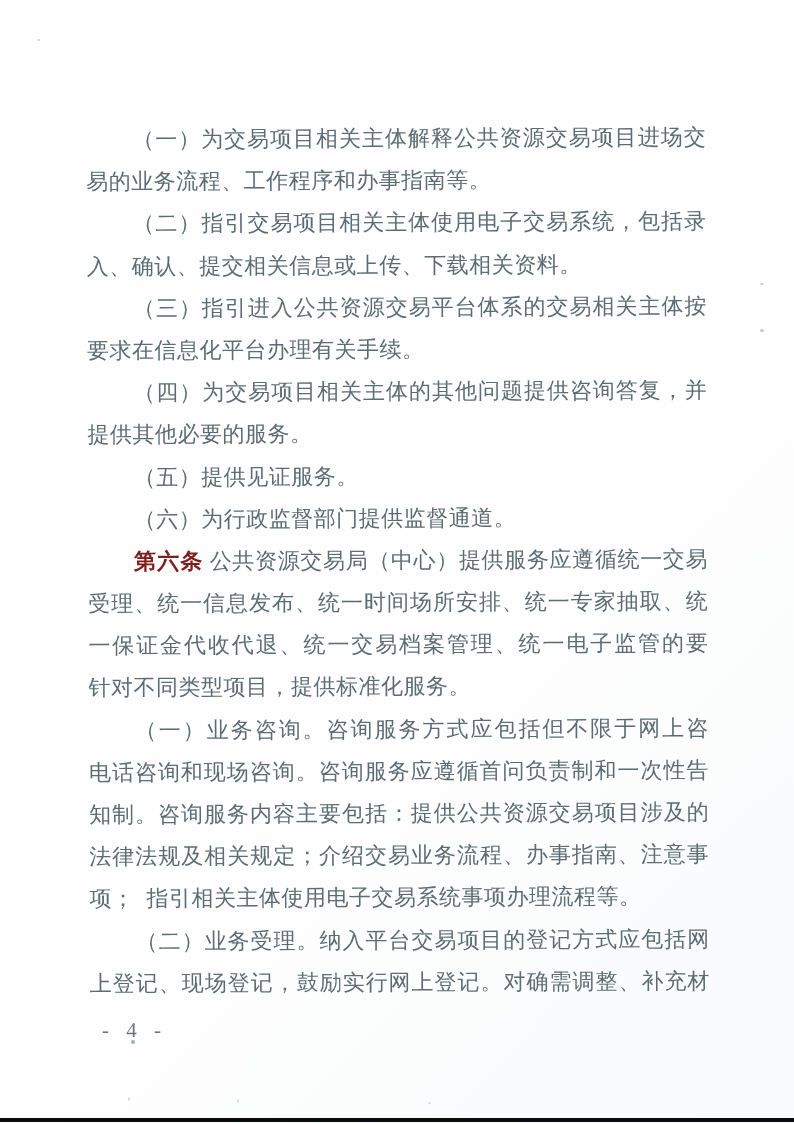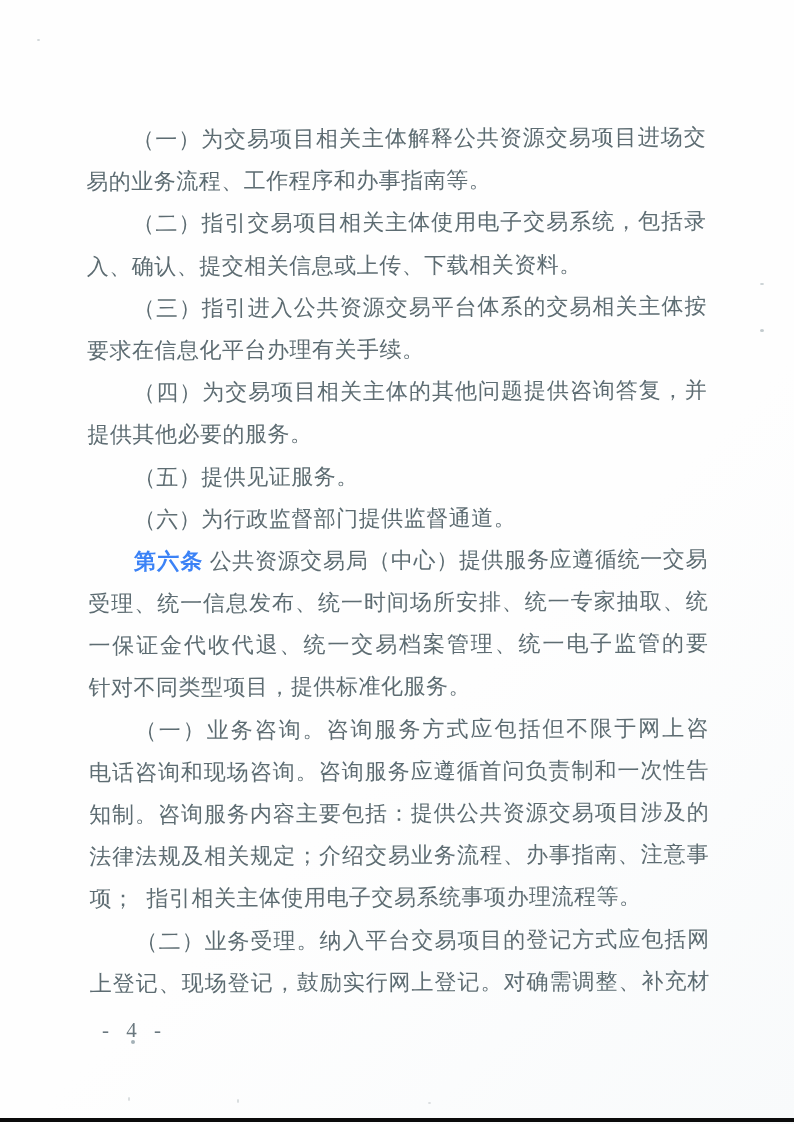--- a/index.html
+++ b/index.html
@@ -32,21 +32,21 @@
     white-space: pre-wrap;
     overflow: hidden;
   }
   .line.short {
     text-align: left;
     text-align-last: left;
   }
   .line.first { text-indent: 46px; }
   .line b {
     font-weight: bold;
-    color: #3b82f6;
+    color: #7f1d1d;
     letter-spacing: 1px;
   }
   .page-number {
     position: absolute;
     left: 102px;
     top: 1019px;
     font-size: 21px;
     line-height: 22px;
     color: #69777e;
     letter-spacing: 3px;

